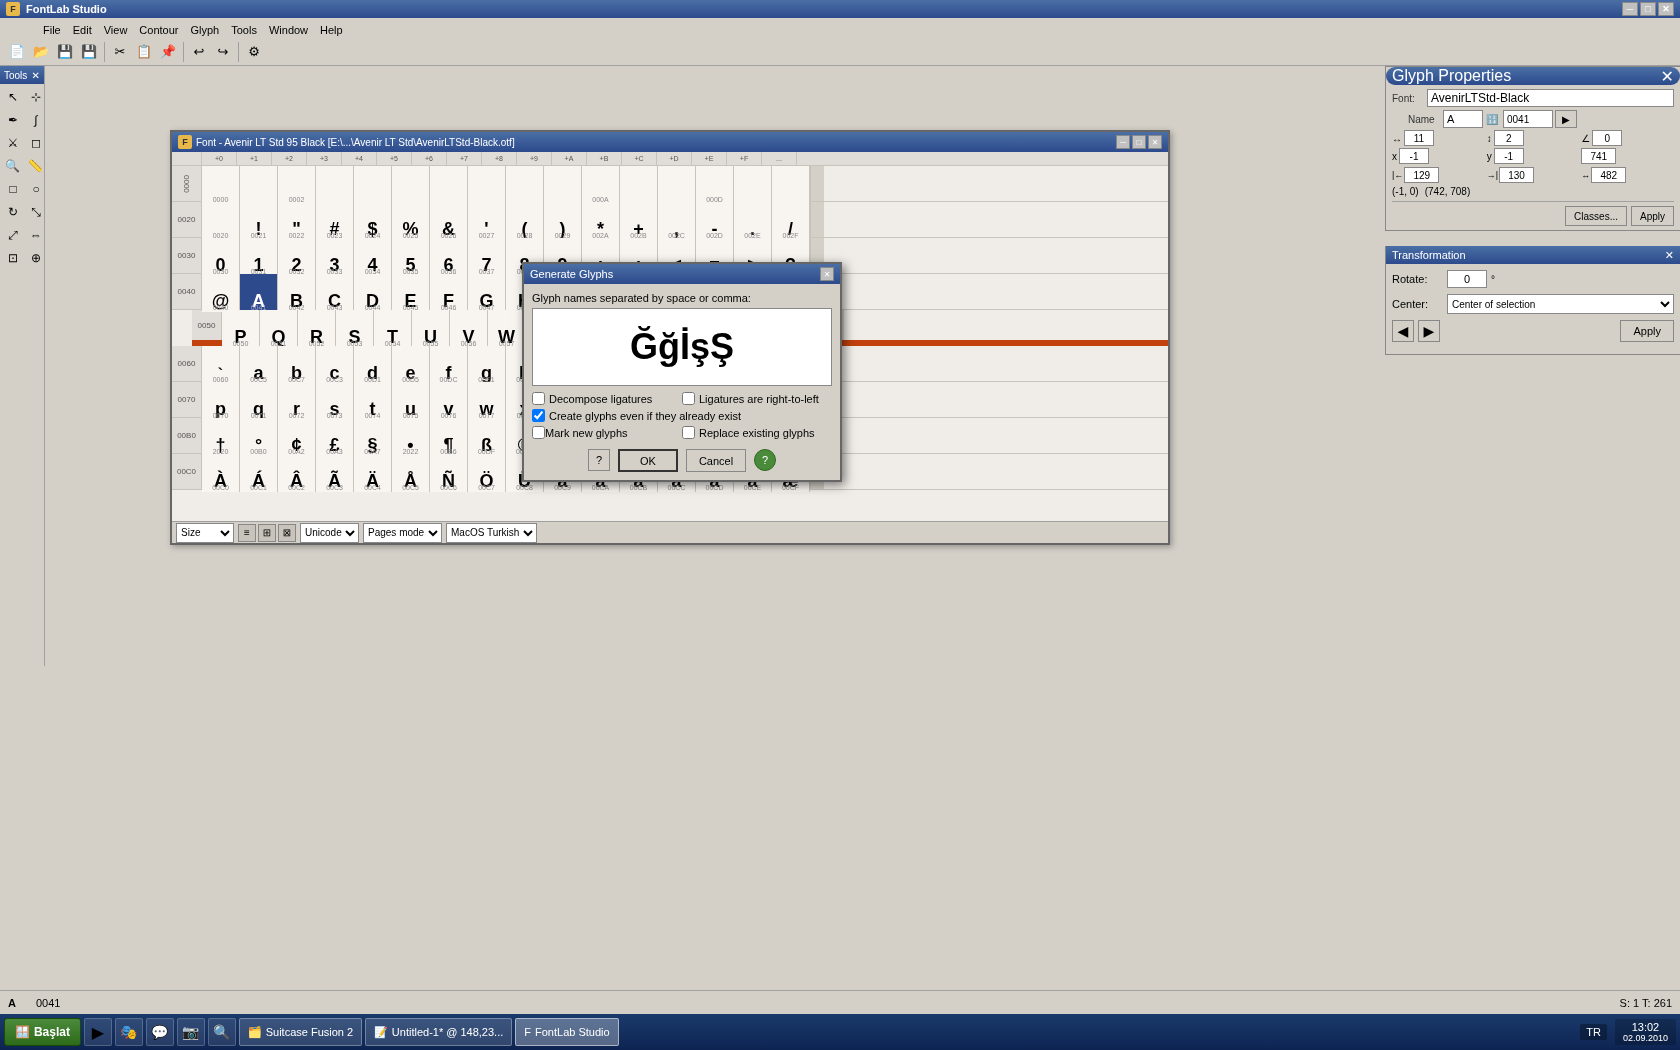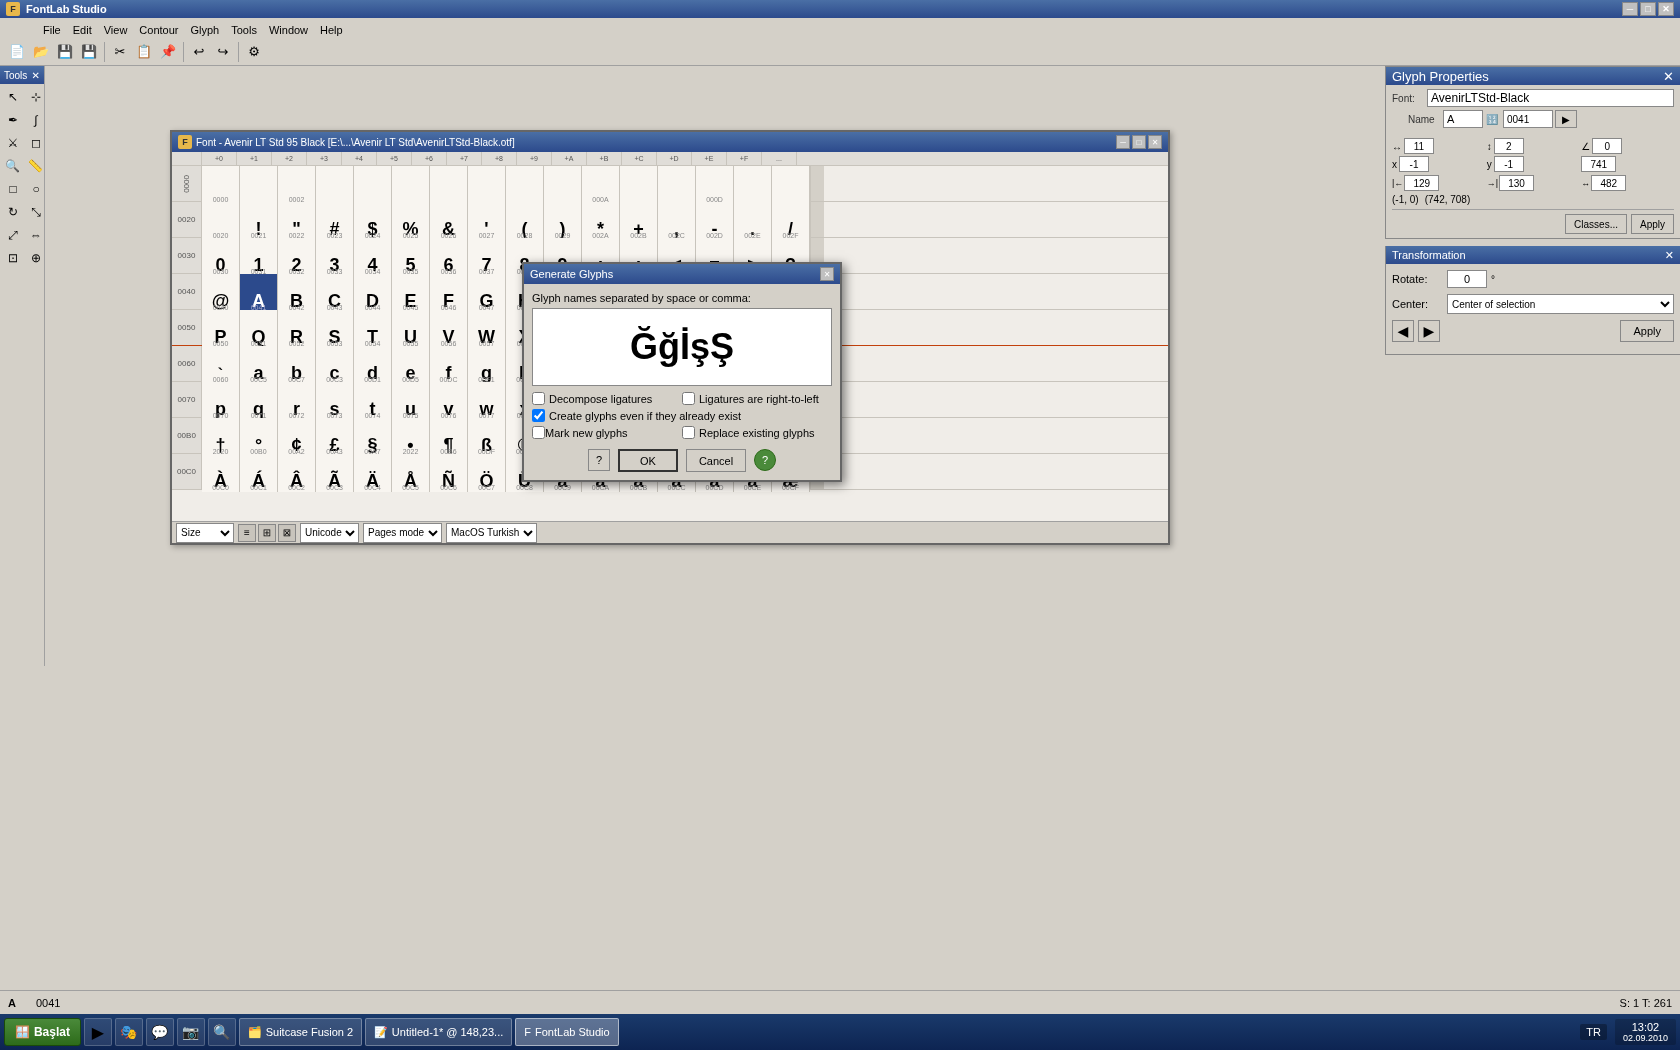--- a/index.html
+++ b/index.html
@@ -380,21 +380,21 @@
           <span style="font-size:18px;font-weight:bold;">N</span>
           <span style="font-size:7px;color:#888;position:absolute;bottom:1px;">004E</span>
         </div>
       <div class="glyph-cell">
           <span style="font-size:18px;font-weight:bold;">O</span>
           <span style="font-size:7px;color:#888;position:absolute;bottom:1px;">004F</span>
         </div>
       <div style="width:14px;background:#d4d0c8;border-left:1px solid #c8c4bc;"></div>
     </div>
 
-    <div style="display:flex;border-bottom:1px solid #c2410c;height:36px;">
+    <div style="display:flex;border-bottom:6px solid #c2410c;height:36px;margin-left:20px;">
       <div style="width:30px;font-size:8px;color:#555;background:#e0ddd8;border-right:1px solid #c8c4bc;display:flex;align-items:center;justify-content:center;">0050</div>
       <div class="glyph-cell">
           <span style="font-size:18px;font-weight:bold;">P</span>
           <span style="font-size:7px;color:#888;position:absolute;bottom:1px;">0050</span>
         </div>
       <div class="glyph-cell">
           <span style="font-size:18px;font-weight:bold;">Q</span>
           <span style="font-size:7px;color:#888;position:absolute;bottom:1px;">0051</span>
         </div>
       <div class="glyph-cell">
@@ -748,33 +748,33 @@
     <select class="dropdown">
       <option>Pages mode</option>
     </select>
     <select class="dropdown">
       <option>MacOS Turkish</option>
     </select>
   </div>
 </div>
 
 <div style="position:absolute;top:66px;right:0;width:295px;background:#d4d0c8;border:1px solid #888;border-right:none;">
-  <div style="height:18px;background:linear-gradient(to bottom,#4a6fa5,#2c4a8c);display:flex;align-items:center;padding:0 6px;color:white;font-size:13px;">
+  <div style="height:18px;background:linear-gradient(to bottom,#4a6fa5,#2c4a8c);display:flex;align-items:center;padding:0 6px;color:white;font-size:16px;border-radius:9px;">
     <span>Glyph Properties</span>
     <span style="margin-left:auto;cursor:pointer;">✕</span>
   </div>
 
   <div style="padding:4px 6px;">
 
     <div style="display:flex;align-items:center;margin-bottom:3px;font-size:10px;">
       <span style="width:35px;color:#333;">Font:</span>
       <input type="text" style="height: 18px; border: 1px solid rgb(136, 136, 136); background: white; font-size: 12px; padding: 0px 3px; flex: 1 1 0%;" value="AvenirLTStd-Black">
     </div>
 
-    <div style="display:flex;align-items:center;margin-bottom:10px;font-size:10px;padding-left:16px;">
+    <div style="display:flex;align-items:center;margin-bottom:2px;font-size:10px;padding-left:16px;">
       <span style="width:35px;color:#333;">Name</span>
       <input type="text" style="height: 18px; border: 1px solid rgb(136, 136, 136); background: white; font-size: 11px; padding: 0px 3px; width: 40px;" value="A">
       <span style="width:20px;text-align:center;font-size:10px;">🔢</span>
       <input type="text" style="height: 18px; border: 1px solid rgb(136, 136, 136); background: white; font-size: 10px; padding: 0px 3px; width: 50px;" value="0041">
       <button style="height:18px;padding:0 6px;background:#d4d0c8;border:1px solid #888;cursor:pointer;font-size:10px;margin-left:2px;">▶</button>
     </div>
 
     <div style="display:grid;grid-template-columns:repeat(3,1fr);gap:2px;font-size:10px;margin-bottom:3px;">
       <div style="display:flex;align-items:center;gap:2px;">
         <span>↔</span>

